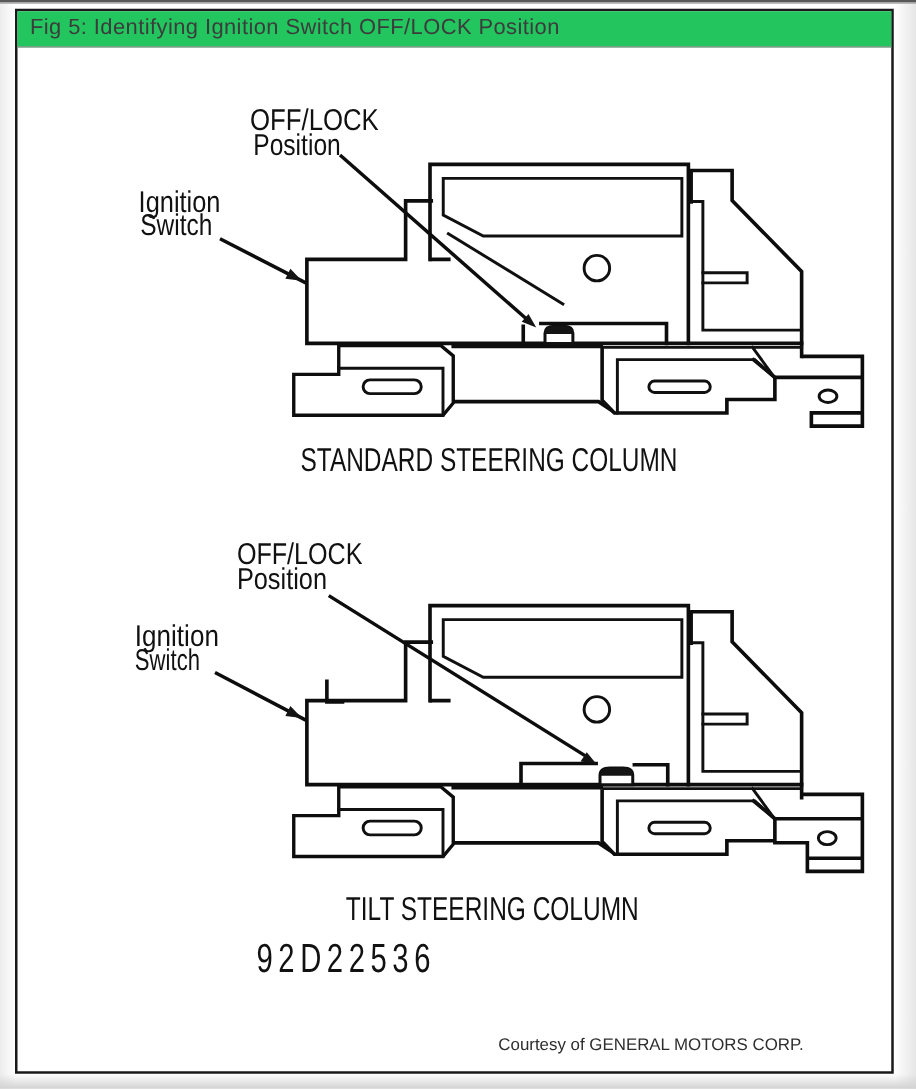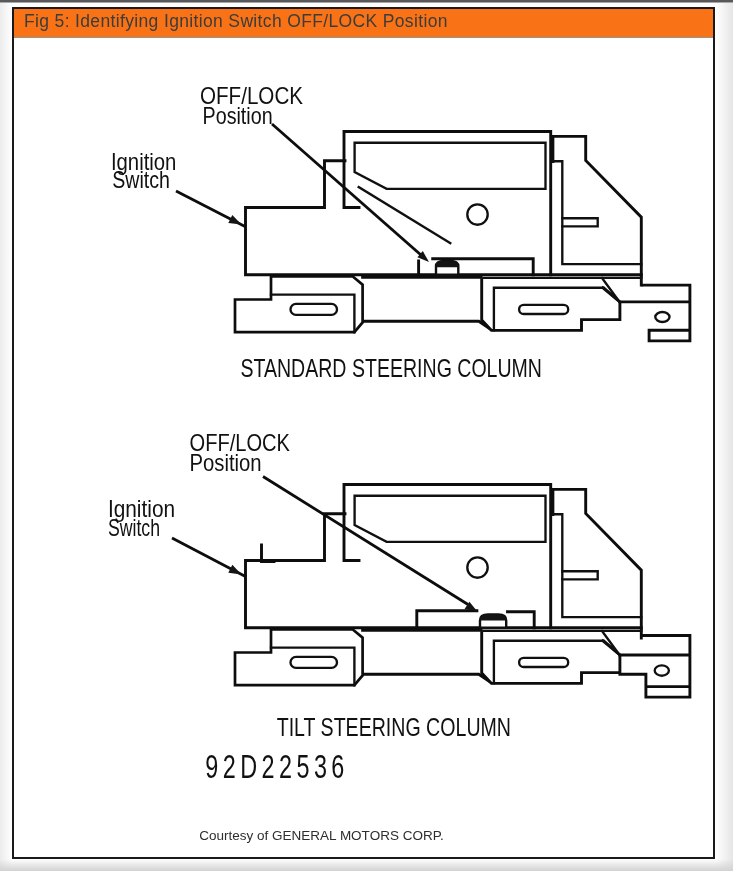--- a/index.html
+++ b/index.html
@@ -8,23 +8,23 @@
     font-family:"Liberation Sans",sans-serif;
     background:
       linear-gradient(to bottom, rgba(255,255,255,0) 0%, #d2d2d2 100%) 0px 859px/733px 12px no-repeat,
       linear-gradient(to right, #ececec 0%, rgba(255,255,255,0) 100%) 0px 0px/12px 871px no-repeat,
       linear-gradient(to left, #e5e5e5 0%, rgba(255,255,255,0) 100%) 716px 0px/17px 871px no-repeat,
       #ffffff;
   }
   .topstrip{position:absolute;left:0;top:0;width:733px;height:2px;background:#58585a;}
   .topstrip2{position:absolute;left:0;top:2px;width:733px;height:1px;background:#a8a8a8;}
   .frame{position:absolute;left:12px;top:7px;width:699px;height:848px;border:2px solid #1a1a1a;background:#ffffff;}
-  .titlebar{height:28px;background:#f97316;border-bottom:1px solid #949494;
+  .titlebar{height:28px;background:#22c55e;border-bottom:1px solid #949494;
     font-size:17.5px;color:#3c3c3c;line-height:24px;letter-spacing:0.35px;padding-left:10px;white-space:nowrap;}
-  .footer{position:absolute;left:0;top:828px;width:643px;text-align:center;
+  .footer{position:absolute;left:0;top:828px;width:643px;text-align:right;
     font-size:13.5px;color:#2e2e2e;}
   svg{position:absolute;left:0;top:0;}
   .ln{fill:none;stroke:#101010;stroke-width:2.35;stroke-linecap:square;stroke-linejoin:miter;}
   .lnf{fill:#ffffff;stroke:#101010;stroke-width:2.35;stroke-linejoin:miter;}
   .lnh{fill:none;stroke:#0d0d0d;stroke-width:2.9;stroke-linecap:square;stroke-linejoin:miter;}
   .lnfh{fill:#ffffff;stroke:#0d0d0d;stroke-width:2.7;stroke-linejoin:miter;}
   .arr{fill:none;stroke:#0d0d0d;stroke-width:2.8;stroke-linecap:butt;}
   .ah{fill:#141414;stroke:none;}
   .lbl{font-family:"Liberation Sans",sans-serif;font-size:24px;fill:#111111;}
   .cap{font-family:"Liberation Sans",sans-serif;font-size:26.5px;fill:#111111;}

